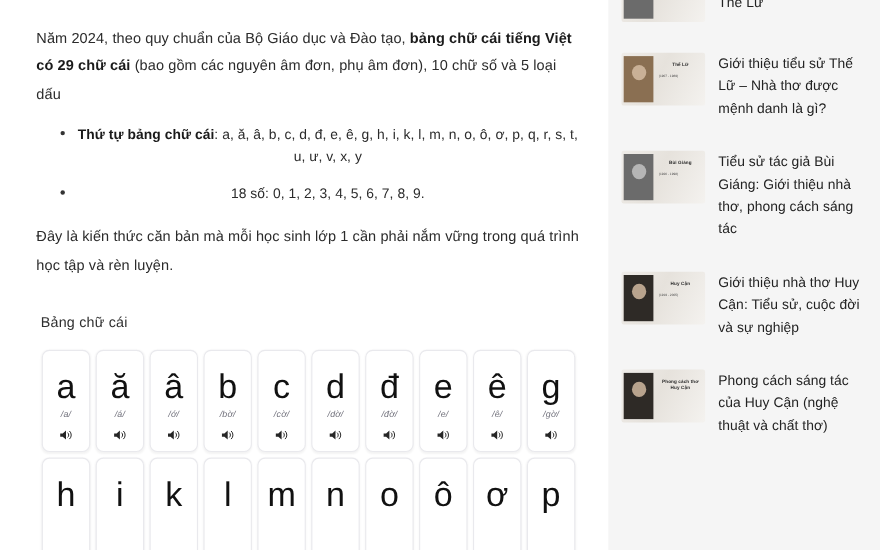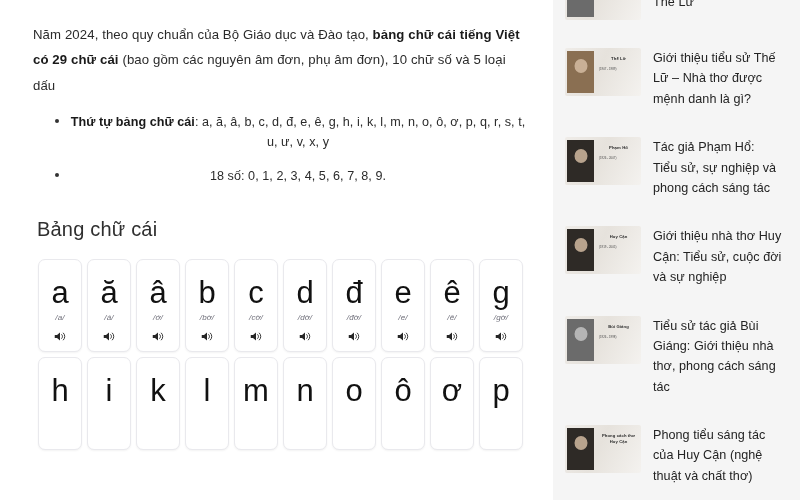--- a/index.html
+++ b/index.html
@@ -60,21 +60,21 @@
     left: -14px; top: 7px;
     width: 4px; height: 4px;
     border-radius: 50%;
     background: #333;
   }
   ul.facts li b { font-weight: 700; color: #1a1a1a; }
 
   .para.p-outro { margin-top: 16px; }
 
   h2.section-title {
-    font-size: 20px;
+    font-size: 13px;
     font-weight: 400;
     color: #2f2f2f;
     margin: 32px 0 18px 4px;
     letter-spacing: 0.2px;
   }
 
   
   .alphabet-grid {
     display: flex;
     flex-wrap: wrap;
@@ -201,20 +201,21 @@
   <div class="article-col">
     <div class="article-inner">
 
       <p class="para p-intro"><span>Năm 2024, theo quy chuẩn của Bộ Giáo dục và Đào tạo, </span><b>bảng chữ cái tiếng Việt có 29 chữ cái</b><span> (bao gồm các nguyên âm đơn, phụ âm đơn), 10 chữ số và 5 loại dấu</span></p>
 
       <ul class="facts">
         <li><b>Thứ tự bảng chữ cái</b><span>: a, ă, â, b, c, d, đ, e, ê, g, h, i, k, l, m, n, o, ô, ơ, p, q, r, s, t, u, ư, v, x, y</span></li>
         <li><span>18 số: 0, 1, 2, 3, 4, 5, 6, 7, 8, 9.</span></li>
       </ul>
 
+      <p class="para p-outro">Đây là kiến thức căn bản mà mỗi học sinh lớp 1 cần phải nắm vững trong quá trình học tập và rèn luyện.</p>
 
       <h2 class="section-title">Bảng chữ cái</h2>
 
       <div class="alphabet-grid">
           <div class="letter-card">
             <div class="letter-glyph">a</div>
             <div class="letter-ipa">/a/</div>
             <div class="letter-speaker">
               <svg width="12" height="11" viewBox="0 0 16 14" fill="none" aria-hidden="true">
                 <path d="M1 5h3l4-3.4v10.8L4 9H1z" fill="currentColor"></path>
@@ -369,46 +370,38 @@
         <div class="related-item">
           <div class="thumb">
             <div class="photo sepia"></div>
             <div class="t-name">Thế Lữ</div>
             <div class="t-sub">(1907 - 1989)</div>
           </div>
           <div class="related-title">Giới thiệu tiểu sử Thế Lữ – Nhà thơ được mệnh danh là gì?</div>
         </div>
         <div class="related-item">
           <div class="thumb">
-            <div class="photo dark"></div>
-            <div class="t-name">Phạm Hổ</div>
-            <div class="t-sub">(1926 - 2007)</div>
-          </div>
-          <div class="related-title">Tác giả Phạm Hổ: Tiểu sử, sự nghiệp và phong cách sáng tác</div>
+            <div class="photo gray"></div>
+            <div class="t-name">Bùi Giáng</div>
+            <div class="t-sub">(1926 - 1998)</div>
+          </div>
+          <div class="related-title">Tiểu sử tác giả Bùi Giáng: Giới thiệu nhà thơ, phong cách sáng tác</div>
         </div>
         <div class="related-item">
           <div class="thumb">
             <div class="photo dark"></div>
             <div class="t-name">Huy Cận</div>
             <div class="t-sub">(1919 - 2005)</div>
           </div>
           <div class="related-title">Giới thiệu nhà thơ Huy Cận: Tiểu sử, cuộc đời và sự nghiệp</div>
         </div>
         <div class="related-item">
           <div class="thumb">
-            <div class="photo gray"></div>
-            <div class="t-name">Bùi Giáng</div>
-            <div class="t-sub">(1926 - 1998)</div>
-          </div>
-          <div class="related-title">Tiểu sử tác giả Bùi Giáng: Giới thiệu nhà thơ, phong cách sáng tác</div>
-        </div>
-        <div class="related-item">
-          <div class="thumb">
             <div class="photo dark"></div>
             <div class="t-name">Phong cách thơ Huy Cận</div>
             <div class="t-sub"></div>
           </div>
-          <div class="related-title">Phong tiểu sáng tác của Huy Cận (nghệ thuật và chất thơ)</div>
+          <div class="related-title">Phong cách sáng tác của Huy Cận (nghệ thuật và chất thơ)</div>
         </div>
       </div>
   </div>
 
 </div>
 
 </body></html>

